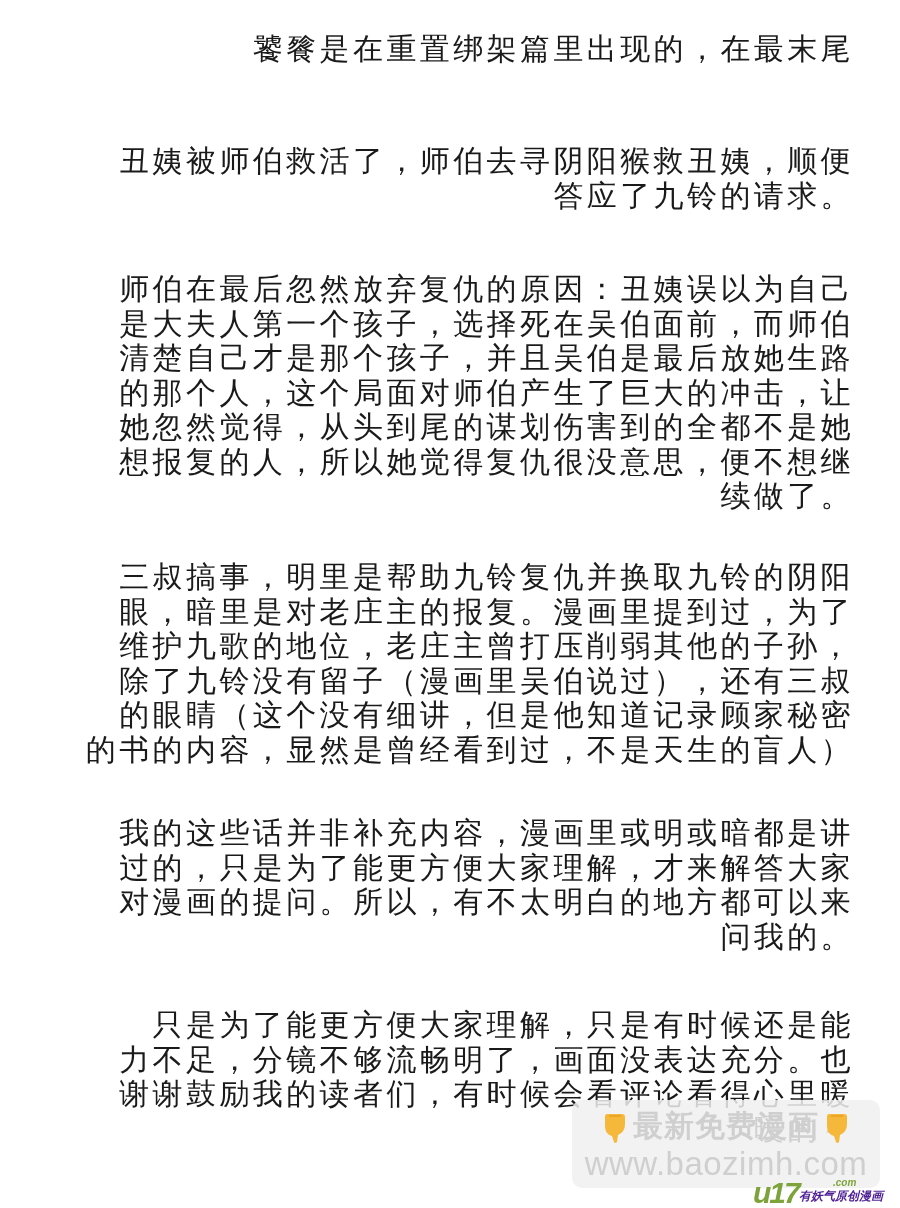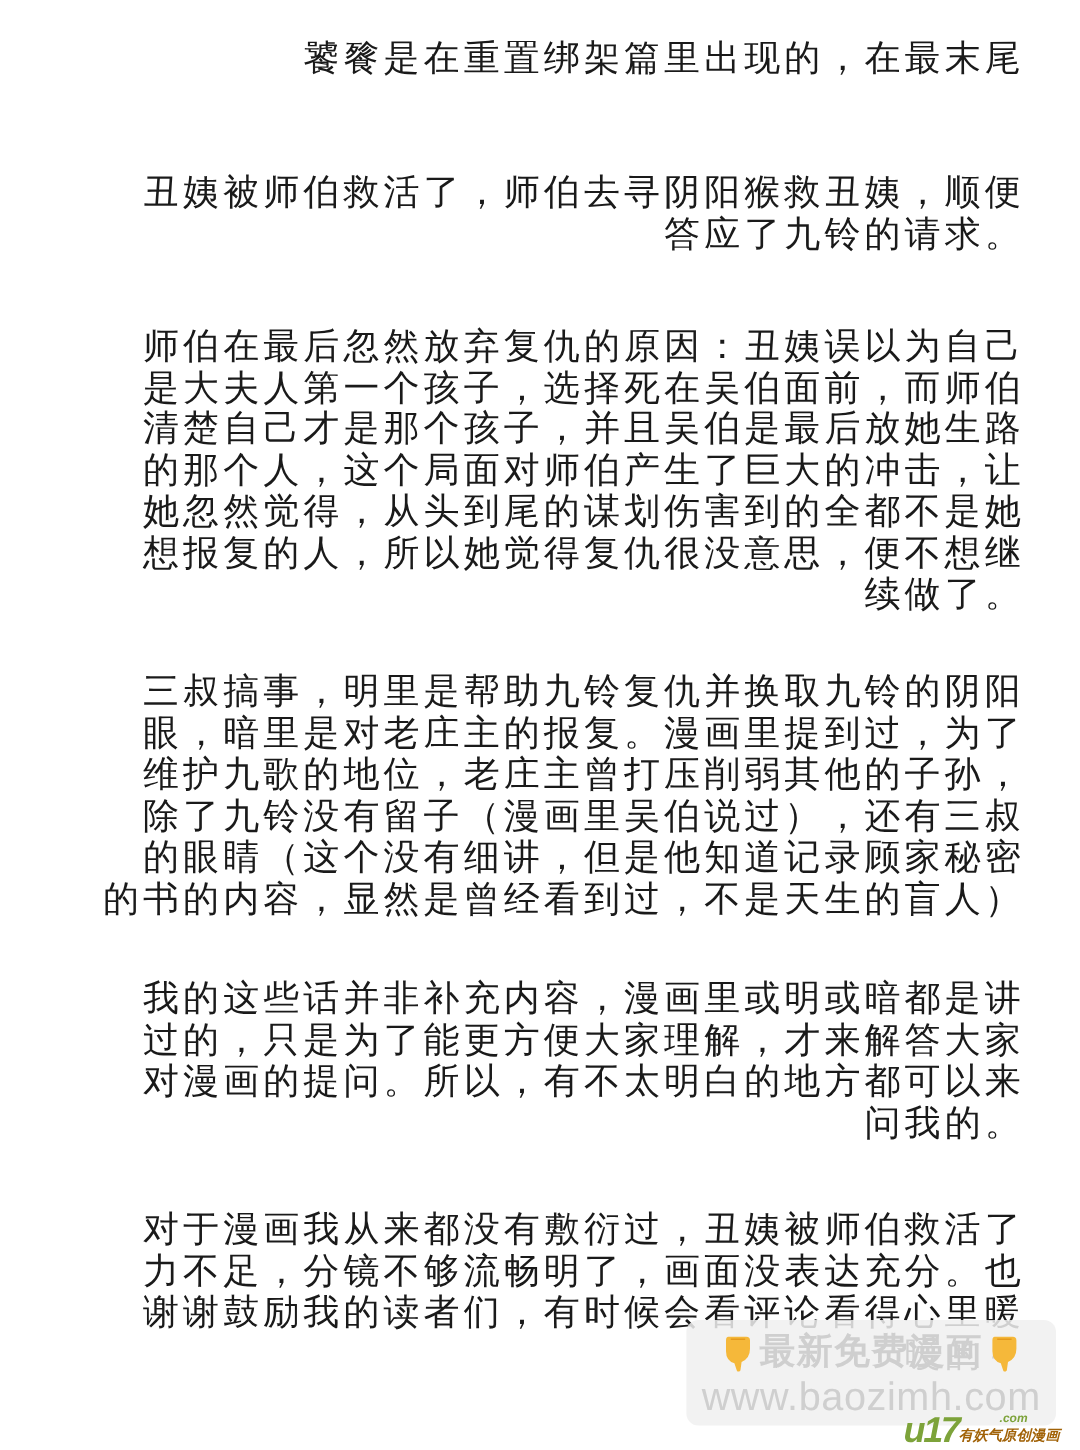--- a/index.html
+++ b/index.html
@@ -104,41 +104,41 @@
       line-height: 10px;
       margin-left: 32px;
     }
     .logo-slogan {
       position: absolute;
       left: 46px; top: 11px;
       font-family: "DejaVu Sans", sans-serif;
       font-style: italic;
       font-weight: 700;
       font-size: 12px;
-      color: #a16207;
+      color: #4c1d95;
       line-height: 14px;
       white-space: nowrap;
     }
   </style>
 </head>
 <body>
 
 <div class="page">
 
   <p class="para" style="top:32px"><span>饕餮是在重置绑架篇里出现的，在最末尾</span></p>
 
   <p class="para" style="top:272px"><span>师伯在最后忽然放弃复仇的原因：丑姨误以为自己</span><br><span>是大夫人第一个孩子，选择死在吴伯面前，而师伯</span><br><span>清楚自己才是那个孩子，并且吴伯是最后放她生路</span><br><span>的那个人，这个局面对师伯产生了巨大的冲击，让</span><br><span>她忽然觉得，从头到尾的谋划伤害到的全都不是她</span><br><span>想报复的人，所以她觉得复仇很没意思，便不想继</span><br><span>续做了。</span></p>
 
   <p class="para" style="top:144px"><span>丑姨被师伯救活了，师伯去寻阴阳猴救丑姨，顺便</span><br><span>答应了九铃的请求。</span></p>
 
   <p class="para" style="top:560px"><span>三叔搞事，明里是帮助九铃复仇并换取九铃的阴阳</span><br><span>眼，暗里是对老庄主的报复。漫画里提到过，为了</span><br><span>维护九歌的地位，老庄主曾打压削弱其他的子孙，</span><br><span>除了九铃没有留子（漫画里吴伯说过），还有三叔</span><br><span>的眼睛（这个没有细讲，但是他知道记录顾家秘密</span><br><span>的书的内容，显然是曾经看到过，不是天生的盲人）</span></p>
 
   <p class="para" style="top:816px"><span>我的这些话并非补充内容，漫画里或明或暗都是讲</span><br><span>过的，只是为了能更方便大家理解，才来解答大家</span><br><span>对漫画的提问。所以，有不太明白的地方都可以来</span><br><span>问我的。</span></p>
 
-  <p class="para" style="top:1008px"><span>对于漫画我从来都没有敷衍过，丑姨被师伯救活了</span><br><span>力不足，分镜不够流畅明了，画面没表达充分。也</span><br><span>谢谢鼓励我的读者们，有时候会看评论看得心里暖</span><br><span>暖的～</span></p>
+  <p class="para" style="top:1008px"><span>只是为了能更方便大家理解，只是有时候还是能</span><br><span>力不足，分镜不够流畅明了，画面没表达充分。也</span><br><span>谢谢鼓励我的读者们，有时候会看评论看得心里暖</span><br><span>暖的～</span></p>
 
   <div class="watermark">
     <div class="wm-row1">
       <svg class="wm-hand" viewBox="0 0 28 34">
         <path d="M6 4 Q4 4 4 7 L4 16 Q4 24 11 26 L13 32 Q14 34 16 32 L17 25 Q24 22 24 14 L24 7 Q24 4 21 4 Z" fill="#f5b83a"></path>
         <path d="M8 6 L20 6" stroke="#e59a1c" stroke-width="1.2"></path>
       </svg>
       <span class="wm-title">最新免费漫画</span>
       <svg class="wm-hand" viewBox="0 0 28 34">
         <path d="M6 4 Q4 4 4 7 L4 16 Q4 24 11 26 L13 32 Q14 34 16 32 L17 25 Q24 22 24 14 L24 7 Q24 4 21 4 Z" fill="#f5b83a"></path>

